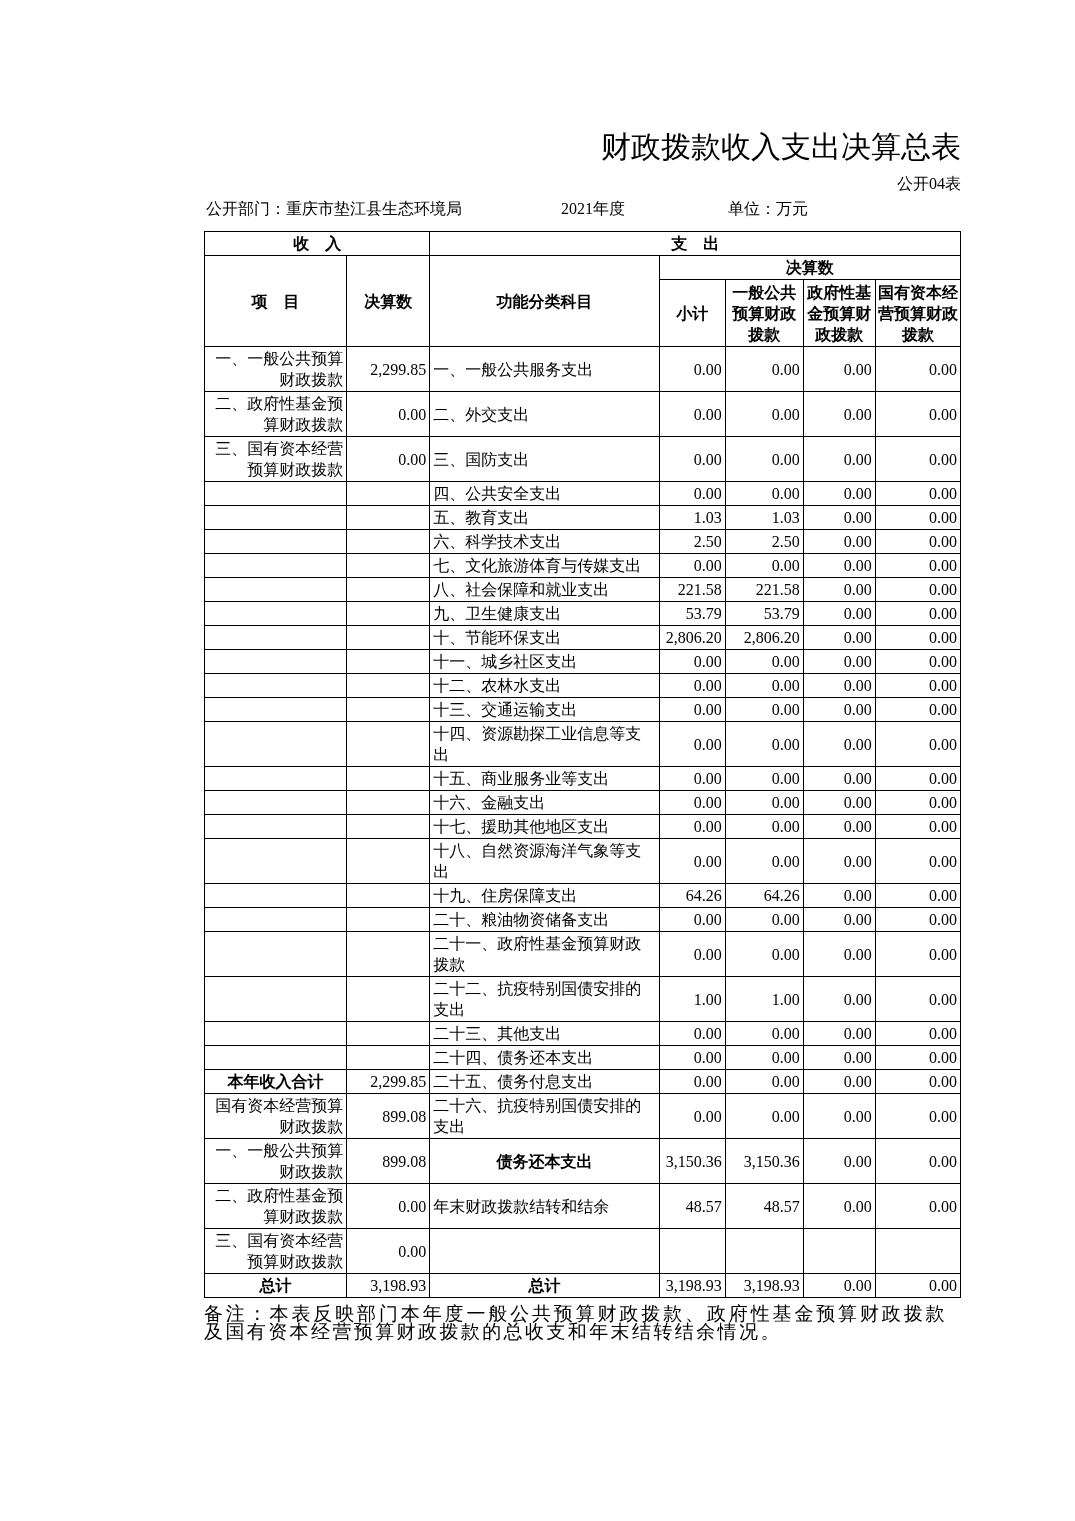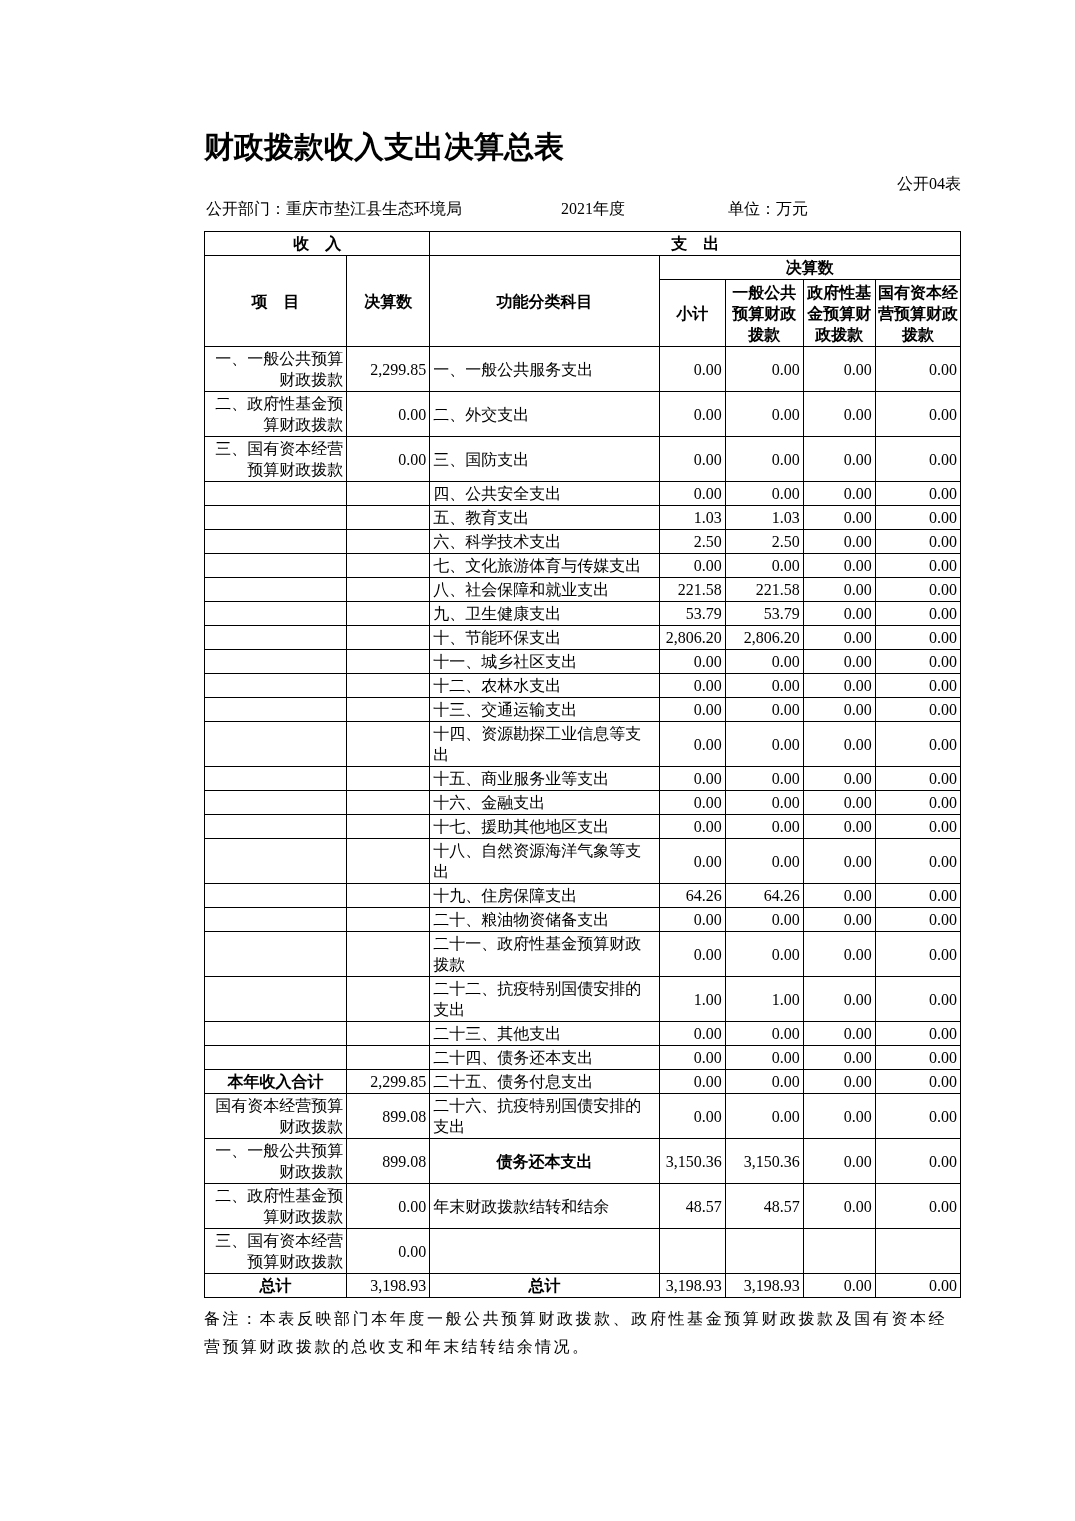--- a/index.html
+++ b/index.html
@@ -4,21 +4,21 @@
 <style>
   html, body { margin: 0; padding: 0; }
   body {
     width: 1075px; height: 1521px;
     background: #ffffff; color: #000;
     font-family: "Liberation Serif", "DejaVu Serif", serif;
   }
   .page { position: relative; width: 757px; margin-left: 204px; padding-top: 131px; }
   .title {
     font-family: "Liberation Sans", "DejaVu Sans", sans-serif;
-    font-size: 30px; font-weight: bold; text-align: left;
+    font-size: 30px; font-weight: normal; text-align: right;
     margin: 0; padding: 0; line-height: 32px;
   }
   .form-code { text-align: right; font-size: 16px; margin-top: 12px; line-height: 18px; }
   .meta-row { position: relative; height: 20px; font-size: 16px; margin-top: 6px; }
   .meta-dept { position: absolute; left: 2px; top: 0; }
   .meta-year { position: absolute; left: 357px; top: 0; }
   .meta-unit { position: absolute; left: 524px; top: 0; }
   table.main-table {
     border-collapse: collapse; table-layout: fixed;
     width: 757px; margin-top: 12px; font-size: 16px;
@@ -34,21 +34,21 @@
   .main-table thead th { font-weight: bold; text-align: center; }
   tr.row-section th { height: 20px; }
   tr.row-group th { height: 21px; }
   tr.row-sub th { height: 64px; padding: 1px 2px; }
   .main-table td { height: 21px; }
   td.item { text-align: right; }
   td.subject { text-align: left; }
   td.num { text-align: right; }
   td.total { text-align: center; font-weight: bold; }
   .note {
-    font-size: 16px; line-height: 28px;
+    font-size: 19px; line-height: 18px;
     letter-spacing: 2.4px;
     text-align: justify;
     margin: 7px 14px 0 0;
   }
 </style>
 </head>
 <body>
 
 <div class="page">
 

